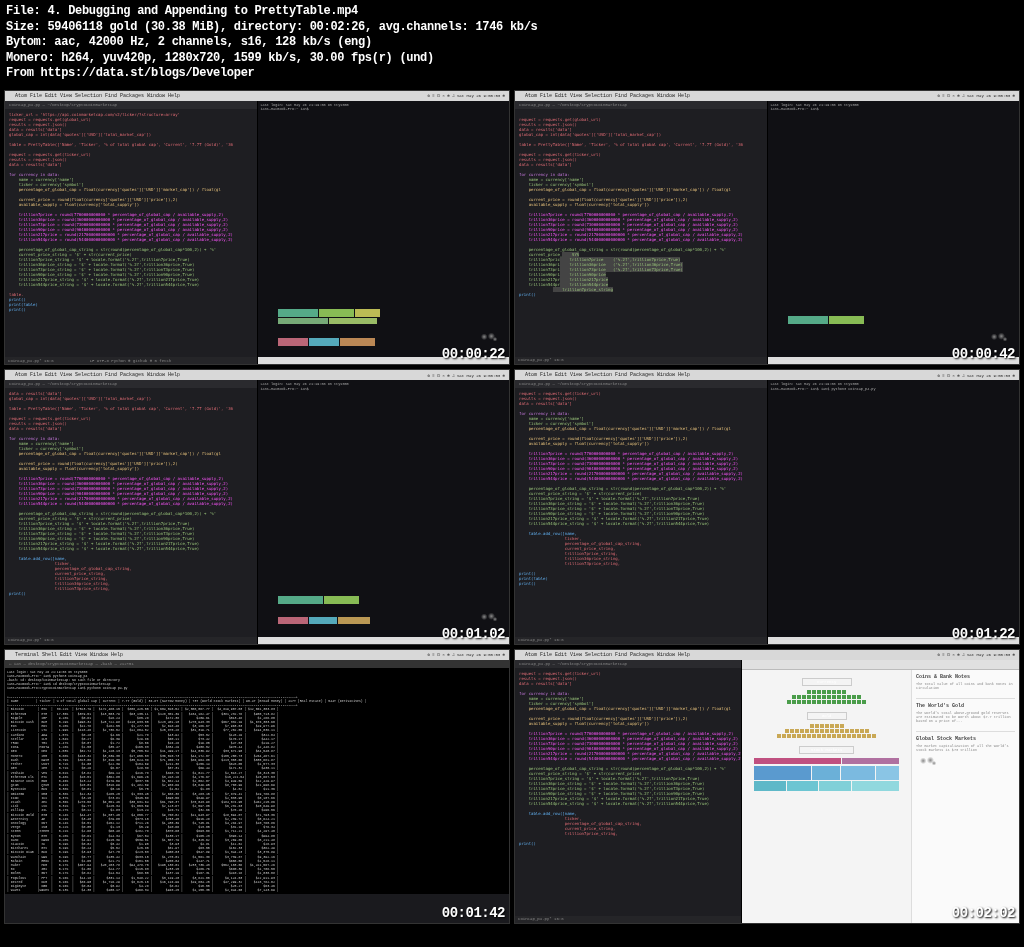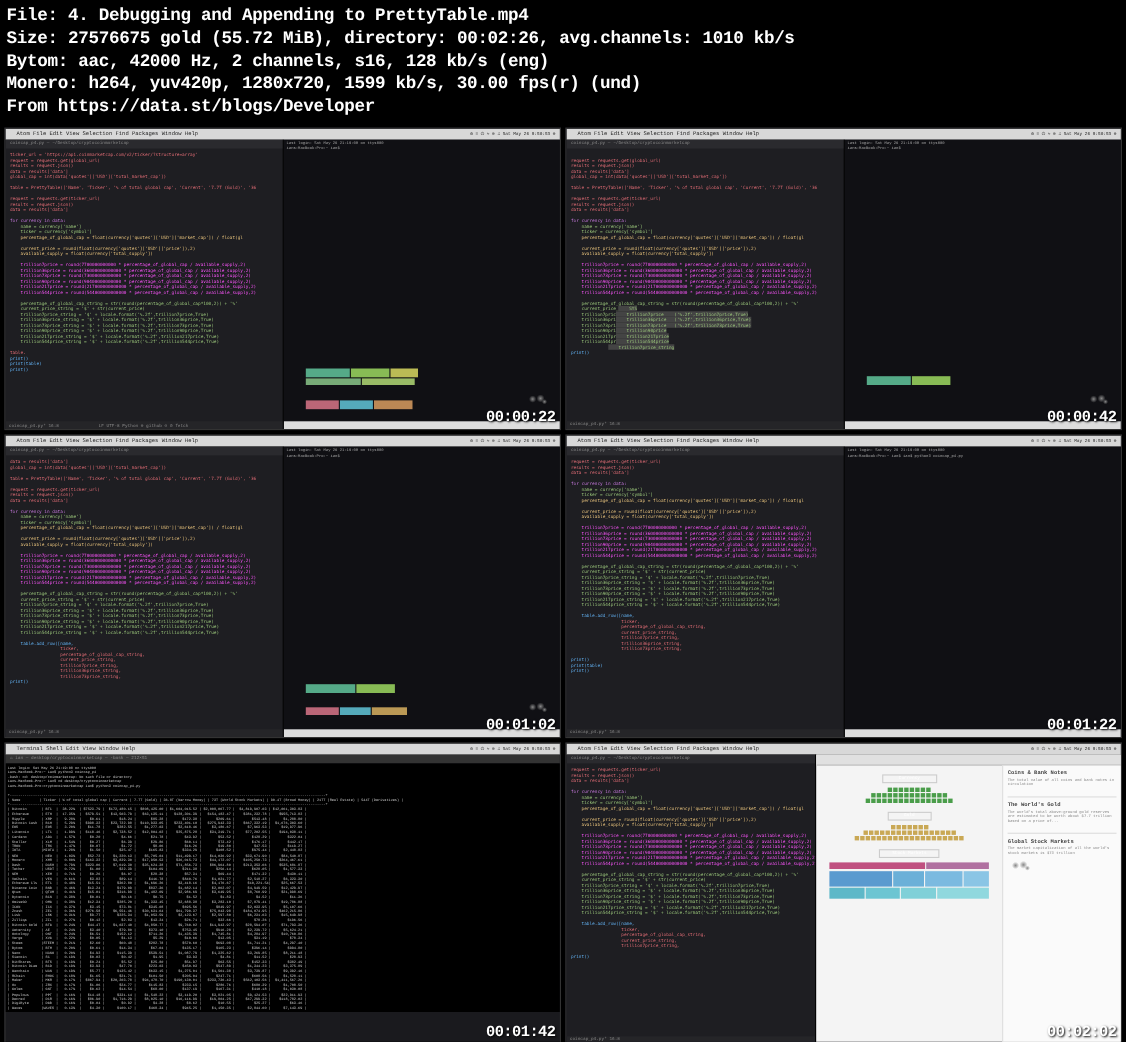--- a/index.html
+++ b/index.html
@@ -6,21 +6,21 @@
 body {
   background: #000;
   width: 1024px;
   height: 947px;
   font-family: "Courier New", monospace;
   color: #fff;
   overflow: hidden;
 }
 .header {
   padding: 4px 6px;
-  font-size: 16px;
+  font-size: 12px;
   font-weight: bold;
   letter-spacing: -0.3px;
   line-height: 1.3;
 }
 .grid {
   display: grid;
   grid-template-columns: 1fr 1fr;
   grid-template-rows: 1fr 1fr 1fr;
   gap: 4px;
   padding: 4px;
@@ -133,21 +133,21 @@
   font-size: 4px;
   color: #888;
   padding: 1px 3px;
 }
 </style>
 </head>
 <body>
 
 <div class="header">
   <span>File:</span> <span>4. Debugging and Appending to PrettyTable.mp4</span><br>
-  <span>Size:</span> <span>27576675</span> <span>gold</span> <span>(55.72 MiB)</span>, <span>directory:</span> <span>00:02:26</span>, <span>avg.channels:</span> <span>1010 kb/s</span><br>
+  <span>Size:</span> <span>59406118</span> <span>gold</span> <span>(30.38 MiB)</span>, <span>directory:</span> <span>00:02:26</span>, <span>avg.channels:</span> <span>1746 kb/s</span><br>
   <span>Bytom:</span> <span>aac, 42000 Hz, 2 channels, s16, 128 kb/s (eng)</span><br>
   <span>Monero:</span> <span>h264, yuv420p, 1280x720, 1599 kb/s, 30.00 fps(r) (und)</span><br>
   <span>From</span> <span>https://data.st/blogs/Developer</span>
 </div>
 
 <div class="grid">
 
   <div class="thumb">
     <div class="menubar">
       <span class="apple"></span>

